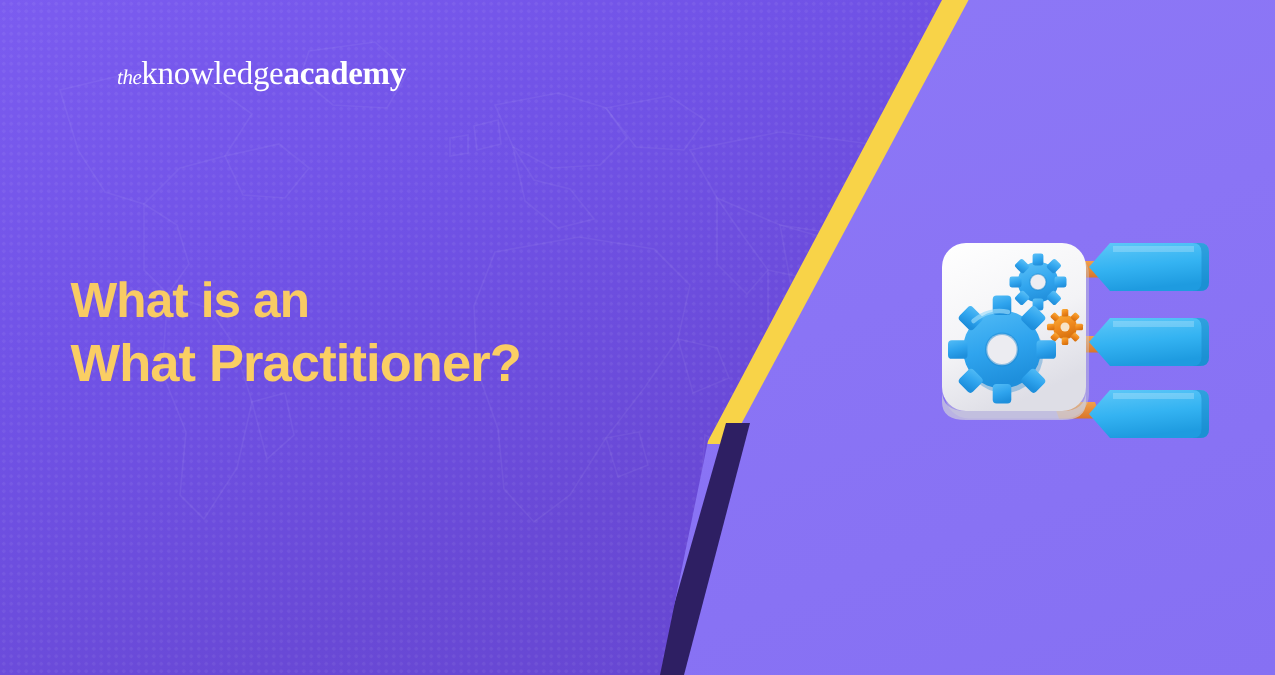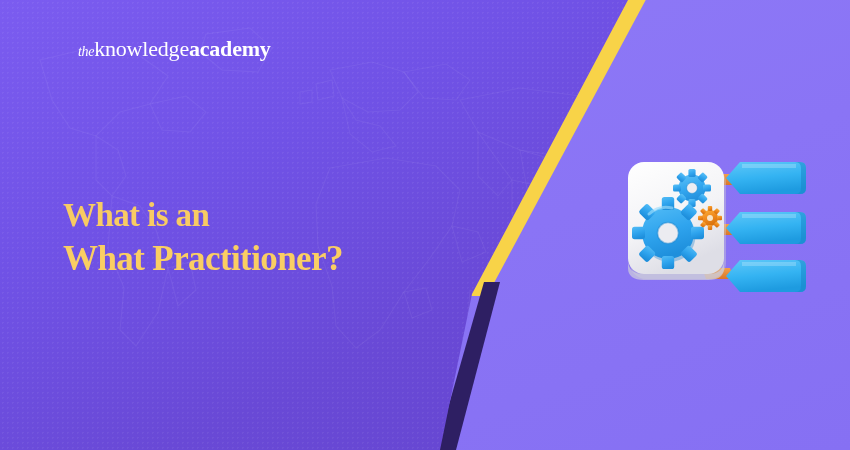--- a/index.html
+++ b/index.html
@@ -100,22 +100,22 @@
   }
   .logo .lg-academy {
     font-weight: 700;
   }
 
   
   .headline {
     position: absolute;
     left: 47px;
     top: 178px;
-    margin: 16px;
-    font-family: Liberation Serif, serif;
+    margin: 0;
+    font-family: Liberation Sans, sans-serif;
     font-weight: bold;
     font-size: 33px;
     line-height: 43px;
     letter-spacing: -0.6px;
     color: #F8CB63;
     white-space: nowrap;
   }
   .headline .hl-2 {
     display: block;
     font-size: 35px;

